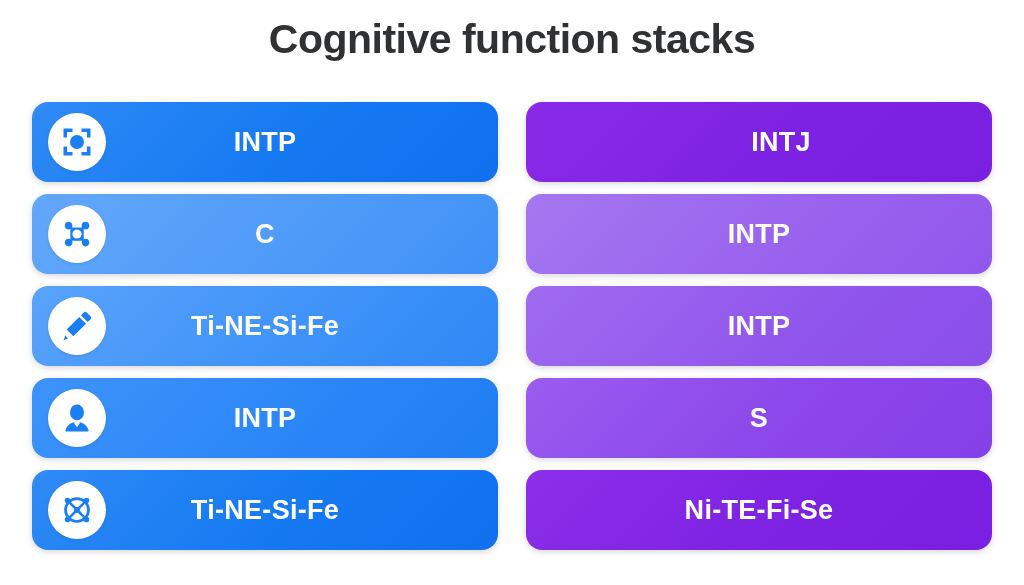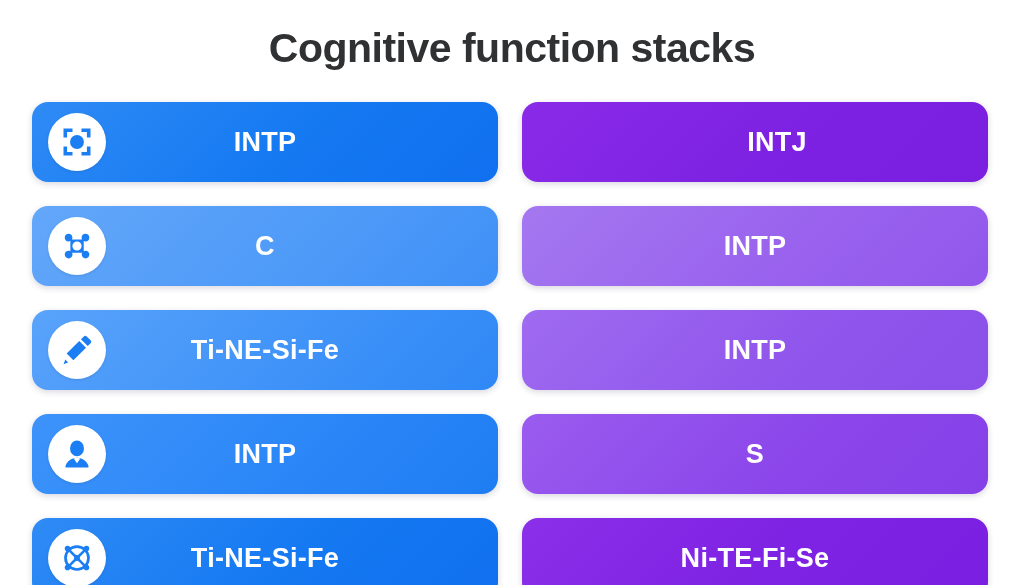--- a/index.html
+++ b/index.html
@@ -19,21 +19,21 @@
     position: relative;
     width: 1024px;
     height: 585px;
     background: #ffffff;
     box-sizing: border-box;
   }
 
   
   .page-title {
     position: absolute;
-    top: 25px;
+    top: 16px;
     left: 0;
     width: 1024px;
     text-align: center;
     font-size: 41px;
     font-weight: bold;
     letter-spacing: -0.5px;
     color: #2f3133;
     font-family: "Liberation Sans", sans-serif;
   }
 
@@ -42,21 +42,20 @@
     position: absolute;
     top: 102px;
     left: 32px;
     width: 960px;
     height: 460px;
     display: grid;
     grid-template-columns: 466px 466px;
     grid-column-gap: 28px;
     grid-template-rows: repeat(5, 80px);
     grid-row-gap: 12px;
-    gap: 24px;
   }
 
   .pill {
     position: relative;
     border-radius: 16px;
     display: flex;
     align-items: center;
     justify-content: center;
     box-sizing: border-box;
     box-shadow: 0 2px 6px rgba(40, 40, 80, 0.18);

